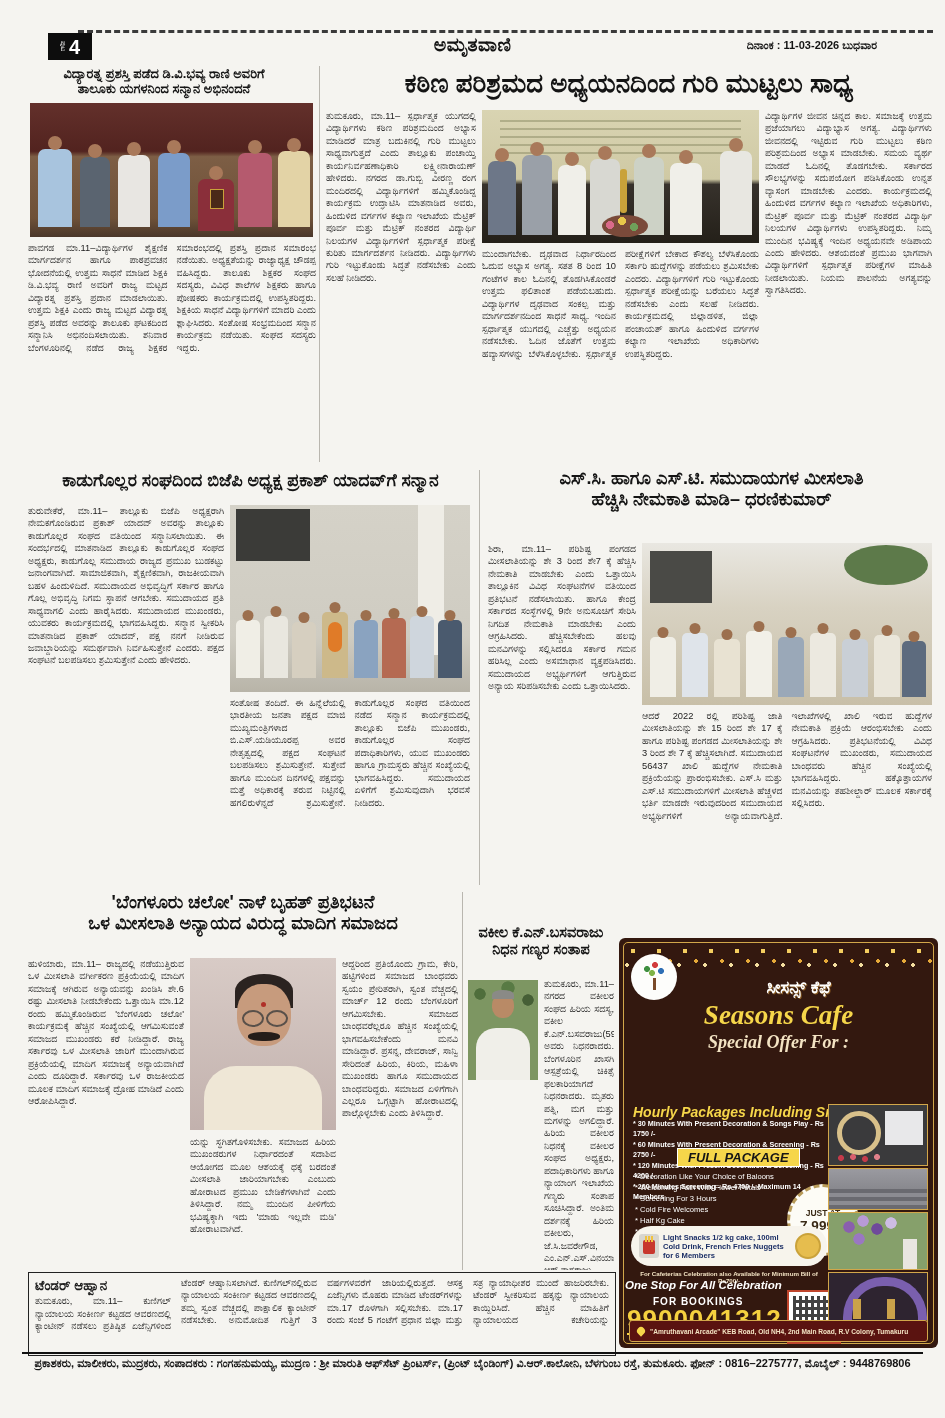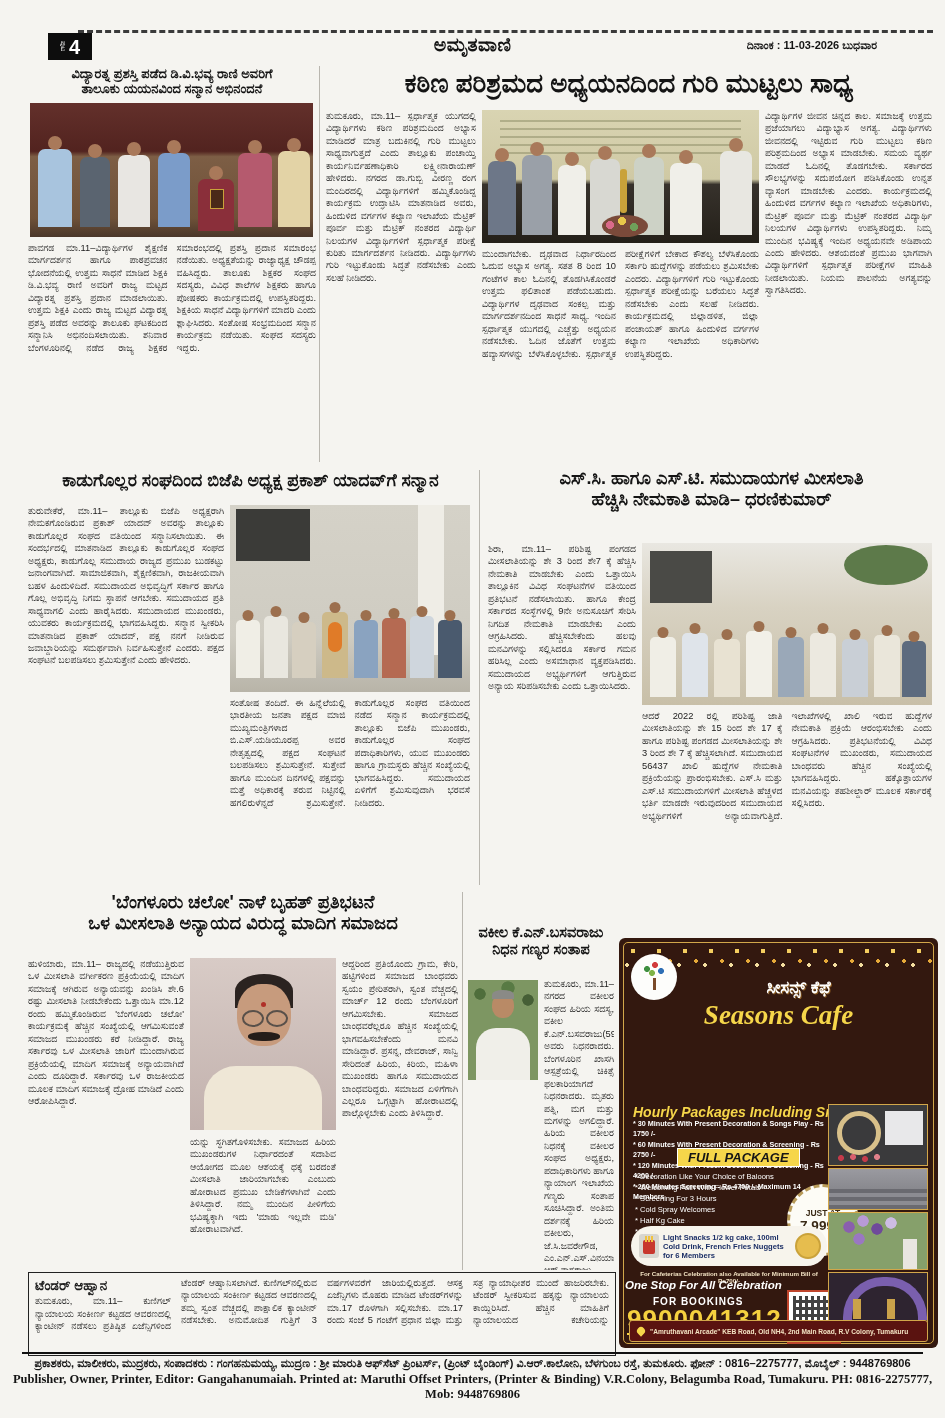--- a/index.html
+++ b/index.html
@@ -98,23 +98,23 @@
 <div class="page">
 
   <div class="dash"></div>
   <div class="pagebox">
     <span class="w">ಪುಟ</span>
     <span class="n">4</span>
   </div>
   <div class="masthead">ಅಮೃತವಾಣಿ</div>
   <div class="dateline">ದಿನಾಂಕ : 11-03-2026 ಬುಧವಾರ</div>
 
-  <div class="abs hl" style="left:28px;top:66px;width:288px;font-size:13px;">
+  <div class="abs hl" style="left:20px;top:66px;width:288px;font-size:13px;">
     <div>ವಿದ್ಯಾರತ್ನ ಪ್ರಶಸ್ತಿ ಪಡೆದ ಡಿ.ವಿ.ಭವ್ಯ ರಾಣಿ ಅವರಿಗೆ</div>
-    <div>ತಾಲೂಕು ಯಯನವಿಂದ ಸನ್ಮಾನ ಅಭಿನಂದನೆ</div>
+    <div>ತಾಲೂಕು ಯಗಳನಿಂದ ಸನ್ಮಾನ ಅಭಿನಂದನೆ</div>
   </div>
   <div class="ph" style="left:30px;top:103px;width:283px;height:134px;
        background:linear-gradient(180deg,#63302b 0%,#52231f 36%,#7d5e45 40%,#6e5138 86%,#4a372a 100%);">
     <span class="p" style="left:8px;bottom:10px;width:34px;height:78px;background:#a8c4de;"></span>
     <span class="p" style="left:50px;bottom:10px;width:30px;height:70px;background:#5a6470;"></span>
     <span class="p" style="left:88px;bottom:10px;width:32px;height:72px;background:#e8e6e2;"></span>
     <span class="p" style="left:128px;bottom:10px;width:32px;height:74px;background:#7b9cc9;"></span>
     <span class="p" style="left:168px;bottom:6px;width:36px;height:52px;background:#8a2f3a;"></span>
     <span class="p" style="left:208px;bottom:10px;width:34px;height:74px;background:#b55a6e;"></span>
     <span class="p" style="left:248px;bottom:10px;width:32px;height:76px;background:#e3d3a6;"></span>
@@ -232,33 +232,34 @@
 
   <div class="ad" style="left:619px;top:938px;width:319px;height:410px;">
     <div class="frame"></div>
     <div class="lights"></div>
     <div class="logo">
       <span class="canopy"></span>
       <span class="trunk"></span>
     </div>
     <div class="kn-title">ಸೀಸನ್ಸ್ ಕೆಫೆ</div>
     <div class="en-title">Seasons Cafe</div>
+    <div class="offer">Special Offer For :</div>
     <div class="hourly">Hourly Packages Including Snacks</div>
     <div class="pkg">
       <div>* 30 Minutes With Present Decoration &amp; Songs Play -  Rs 1750 /-</div>
       <div>* 60 Minutes With Present Decoration &amp; Screening -  Rs 2750 /-</div>
       <div>* 120 Minutes With Present Decoration &amp; Screening -  Rs 4200 /-</div>
       <div>* 200 Minutes  Screening -  Rs 4700 /- Maximum 14 Members</div>
     </div>
     <div class="fullpkg">FULL PACKAGE</div>
     <div class="fplist">
       <div>* Decoration Like Your Choice of Baloons</div>
       <div>* Welcoming Path With Flower Petals</div>
       <div>* Screening For 3 Hours</div>
-      <div>* Cold Spray Welcomes</div>
+      <div>* Cold Fire Welcomes</div>
       <div>* Half Kg Cake</div>
       <div>* Snow Spray</div>
       <div>* Paper Blaster &amp; Snacks</div>
     </div>
     <div class="burst">
       <span class="ja">JUST AT</span>
       <span class="pr">7,999 /-</span>
     </div>
     <div class="snack">
       <span class="fries"></span>
@@ -298,15 +299,14 @@
       <span class="punith">PUNITH</span>
     </div>
     <div class="addr">
       <span class="pin"></span>
       <span>"Amruthavani Arcade" KEB Road, Old  NH4, 2nd Main Road, R.V Colony, Tumakuru</span>
     </div>
   </div>
 
   <div class="footrule" style="top:1352px;"></div>
   <div class="foot-kn" style="top:1357px;">ಪ್ರಕಾಶಕರು, ಮಾಲೀಕರು, ಮುದ್ರಕರು, ಸಂಪಾದಕರು : ಗಂಗಹನುಮಯ್ಯ, ಮುದ್ರಣ : ಶ್ರೀ ಮಾರುತಿ ಆಫ್‌ಸೆಟ್ ಪ್ರಿಂಟರ್ಸ್, (ಪ್ರಿಂಟ್ ಬೈಂಡಿಂಗ್) ವಿ.ಆರ್.ಕಾಲೋನಿ, ಬೆಳಗುಂಬ ರಸ್ತೆ, ತುಮಕೂರು. ಫೋನ್ : 0816–2275777,  ಮೊಬೈಲ್ :  9448769806</div>
-  <div class="foot-en" style="top:1372px;">Publisher, Owner, Printer, Editor: Gangahanumaiah. Printed at: Maruthi Offset Printers, (Printer &amp; Binding) V.R.Colony, Belagumba Road, Tumakuru. PH: 0816-2275777,  Mob:  9448769806</div>
 
 </div>
 
 </body></html>

